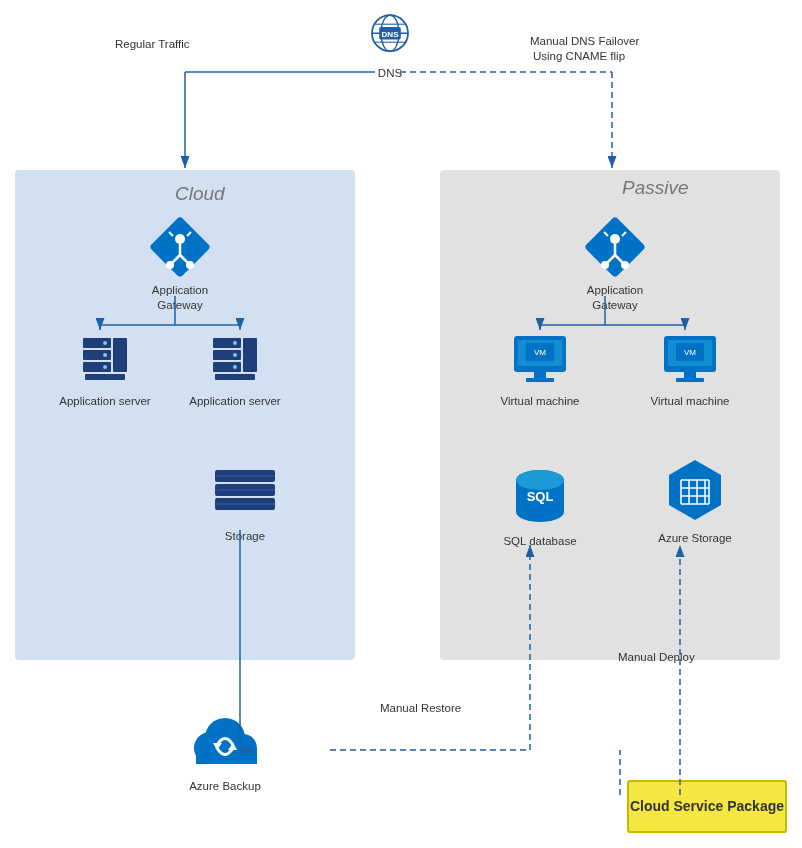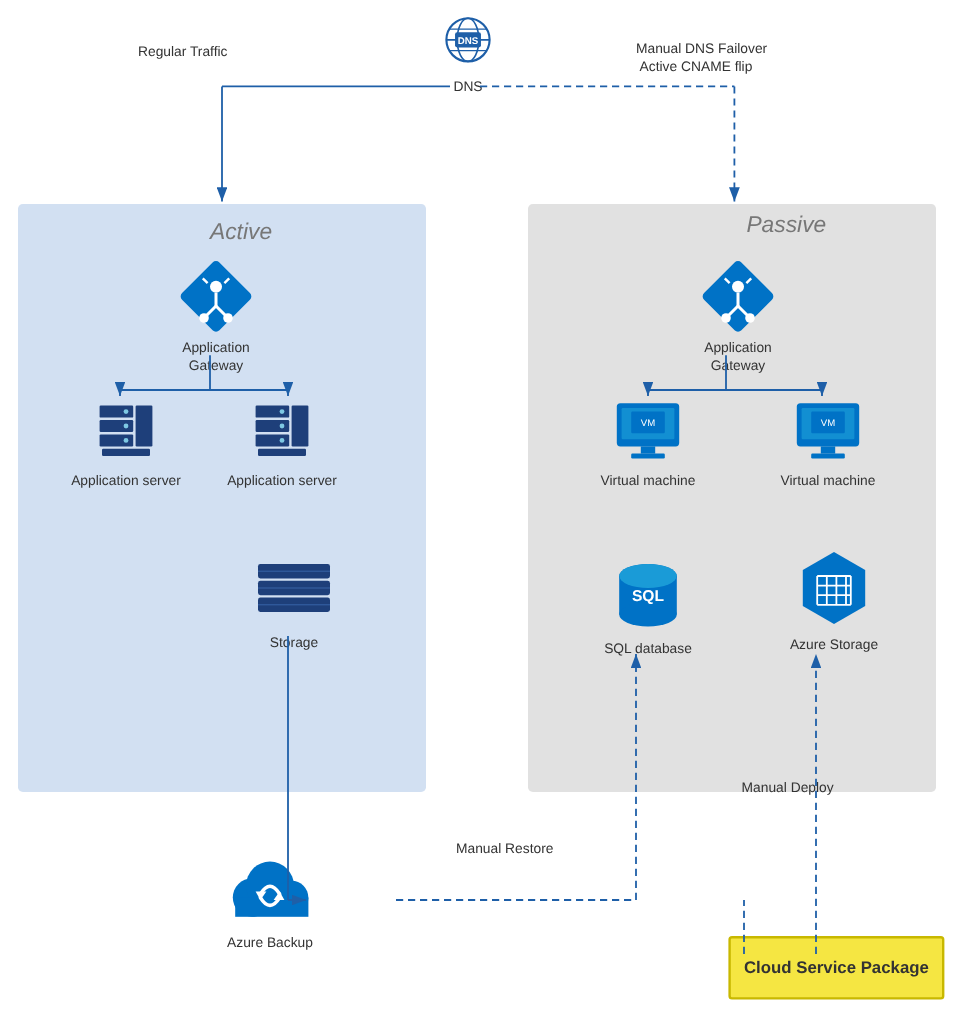--- a/index.html
+++ b/index.html
@@ -75,21 +75,21 @@
       width: 802px;
       height: 848px;
       pointer-events: none;
     }
 
     
     .cloud-pkg {
       position: absolute;
       bottom: 15px;
       right: 15px;
-      width: 180px;
+      width: 160px;
       height: 53px;
       background: #f5e642;
       border: 2px solid #c8b800;
       border-radius: 3px;
       display: flex;
       align-items: center;
       justify-content: center;
       text-align: center;
       font-size: 14px;
       font-weight: 600;
@@ -106,42 +106,42 @@
   </style>
 </head>
 <body>
 
 <div class="diagram-container">
 
   <div class="active-box"></div>
 
   <div class="passive-box"></div>
 
-  <div class="arrow-text" style="top:183px; left:175px; font-size:19px; color:#777; font-style:italic;">Active</div>
+  <div class="arrow-text" style="top:183px; left:175px; font-size:19px; color:#777; font-style:italic;">Cloud</div>
   <div class="arrow-text" style="top:177px; left:590px; font-size:19px; color:#777; font-style:italic;margin-left:32px;">Passive</div>
 
   <div class="icon-node" style="top:8px; left:340px;">
     <svg class="globe-icon" viewBox="0 0 60 60">
 
       <circle cx="30" cy="28" r="20" fill="none" stroke="#1e5fa8" stroke-width="2"></circle>
 
       <ellipse cx="30" cy="28" rx="10" ry="20" fill="none" stroke="#1e5fa8" stroke-width="1.5"></ellipse>
       <line x1="10" y1="28" x2="50" y2="28" stroke="#1e5fa8" stroke-width="1.5"></line>
       <line x1="13" y1="18" x2="47" y2="18" stroke="#1e5fa8" stroke-width="1.2"></line>
       <line x1="13" y1="38" x2="47" y2="38" stroke="#1e5fa8" stroke-width="1.2"></line>
 
       <rect x="18" y="21" width="24" height="14" rx="2" fill="#1e5fa8"></rect>
       <text x="30" y="32" text-anchor="middle" fill="white" font-size="9" font-weight="bold">DNS</text>
     </svg>
     <span class="icon-label">DNS</span>
   </div>
 
   <div class="arrow-text" style="top:38px; left:115px;">Regular Traffic</div>
   <div class="arrow-text" style="top:35px; right:80px; text-align:right; right:auto; left:530px;">Manual DNS Failover</div>
-  <div class="arrow-text" style="top:50px; left:533px;">Active CNAME flip</div>
+  <div class="arrow-text" style="top:50px; left:533px;">Using CNAME flip</div>
 
   <div class="icon-node" style="top:215px; left:130px;">
     <svg width="64" height="64" viewBox="0 0 64 64">
 
       <rect x="10" y="10" width="44" height="44" rx="4" fill="#0072c6" transform="rotate(45 32 32)"></rect>
 
       <circle cx="32" cy="24" r="5" fill="white"></circle>
       <line x1="32" y1="29" x2="32" y2="40" stroke="white" stroke-width="2.5"></line>
       <line x1="32" y1="40" x2="22" y2="50" stroke="white" stroke-width="2.5"></line>
       <line x1="32" y1="40" x2="42" y2="50" stroke="white" stroke-width="2.5"></line>

